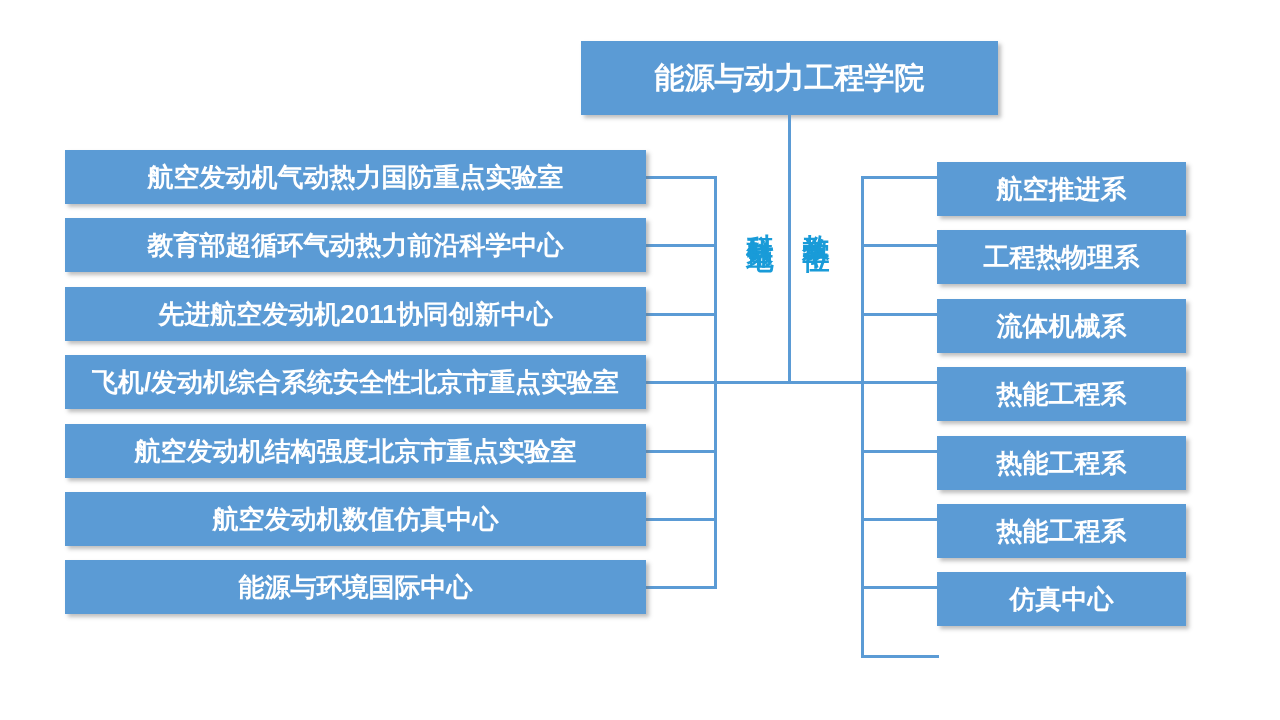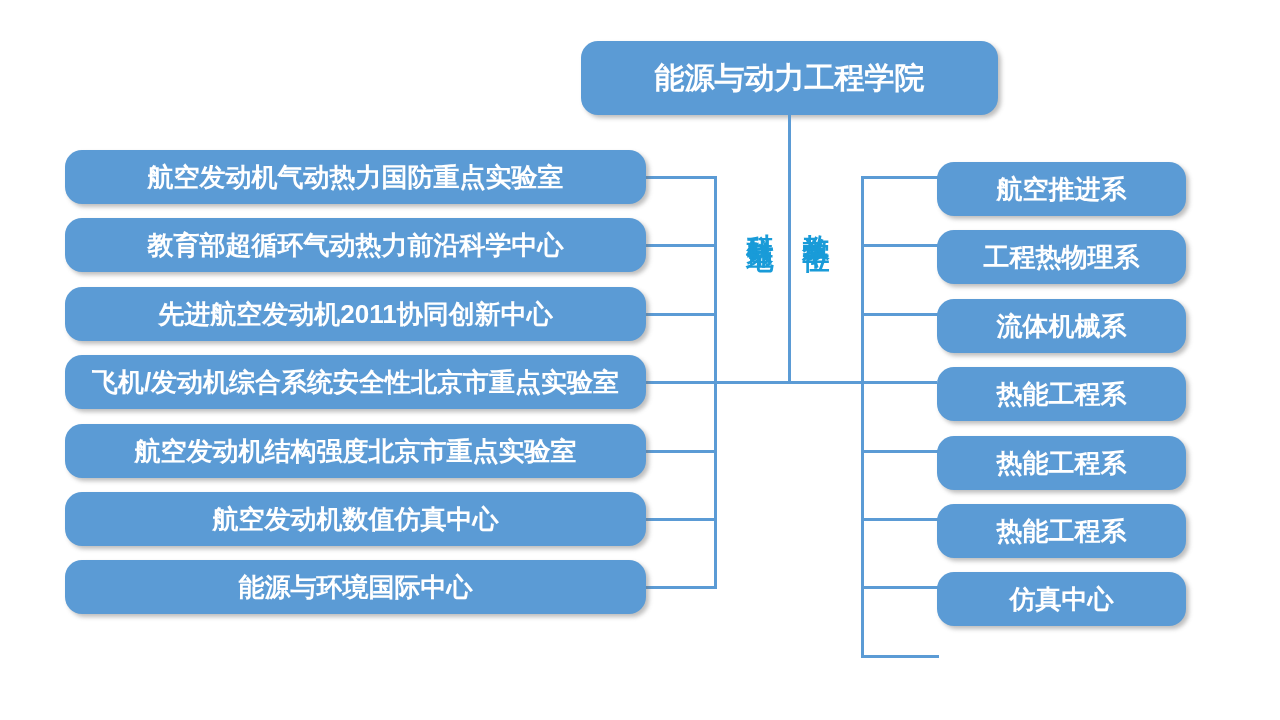--- a/index.html
+++ b/index.html
@@ -20,21 +20,20 @@
     background: var(--box-fill, #5B9BD5);
     color: var(--box-text, #ffffff);
     display: flex;
     align-items: center;
     justify-content: center;
     font-weight: bold;
     text-align: center;
     box-shadow: 3px 3px 4px rgba(110, 110, 110, 0.45);
     white-space: nowrap;
     line-height: 1;
-    border-radius: 17px;
   }
   .root-node {
     left: 581px;
     top: 41px;
     width: 417px;
     height: 74px;
     font-size: 30px;
   }
   .left-node {
     left: 65px;

